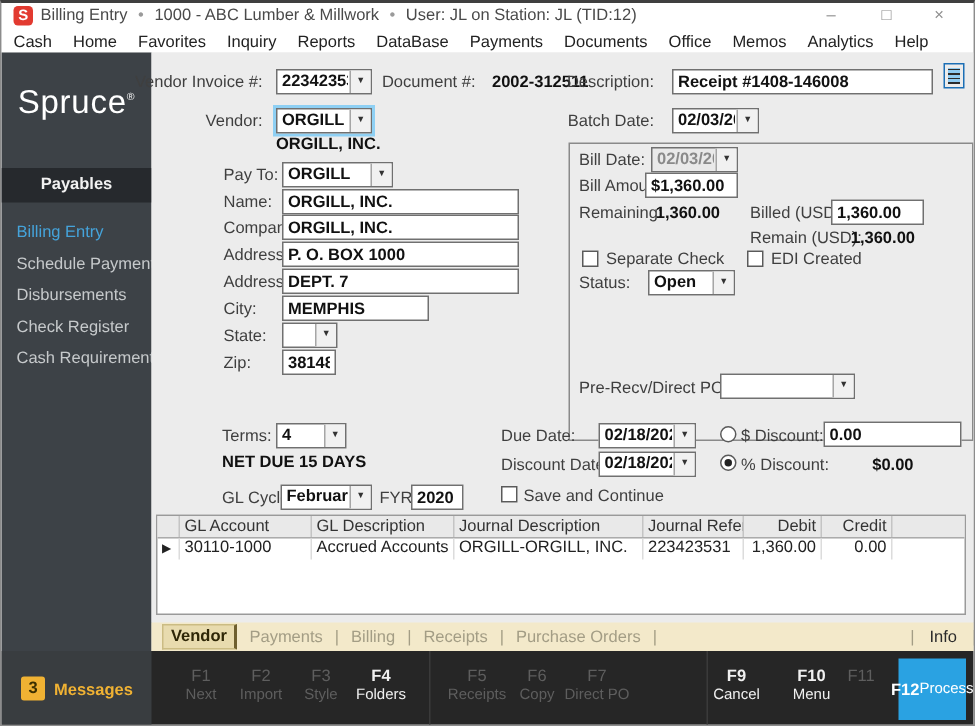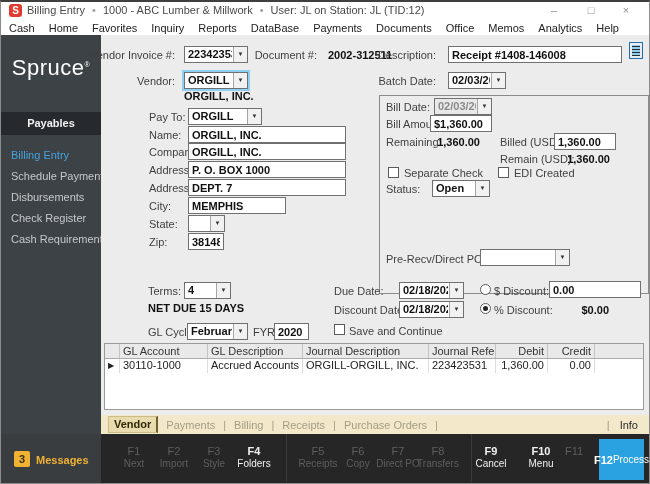--- a/index.html
+++ b/index.html
@@ -319,24 +319,20 @@
         <span class="l">Receipts</span>
       </div>
     <div class="fk disabled" style="left:335px;">
         <span class="k">F6</span>
         <span class="l">Copy</span>
       </div>
     <div class="fk disabled" style="left:375px;">
         <span class="k">F7</span>
         <span class="l">Direct PO</span>
       </div>
-    <div class="fk disabled" style="left:415px;">
-        <span class="k">F8</span>
-        <span class="l">Transfers</span>
-      </div>
     <div class="fk-sep" style="left:470px;"></div>
     <div class="fk enabled" style="left:468px;">
         <span class="k">F9</span>
         <span class="l">Cancel</span>
       </div>
     <div class="fk enabled" style="left:518px;">
         <span class="k">F10</span>
         <span class="l">Menu</span>
       </div>
     <div class="fk disabled" style="left:551px;">

